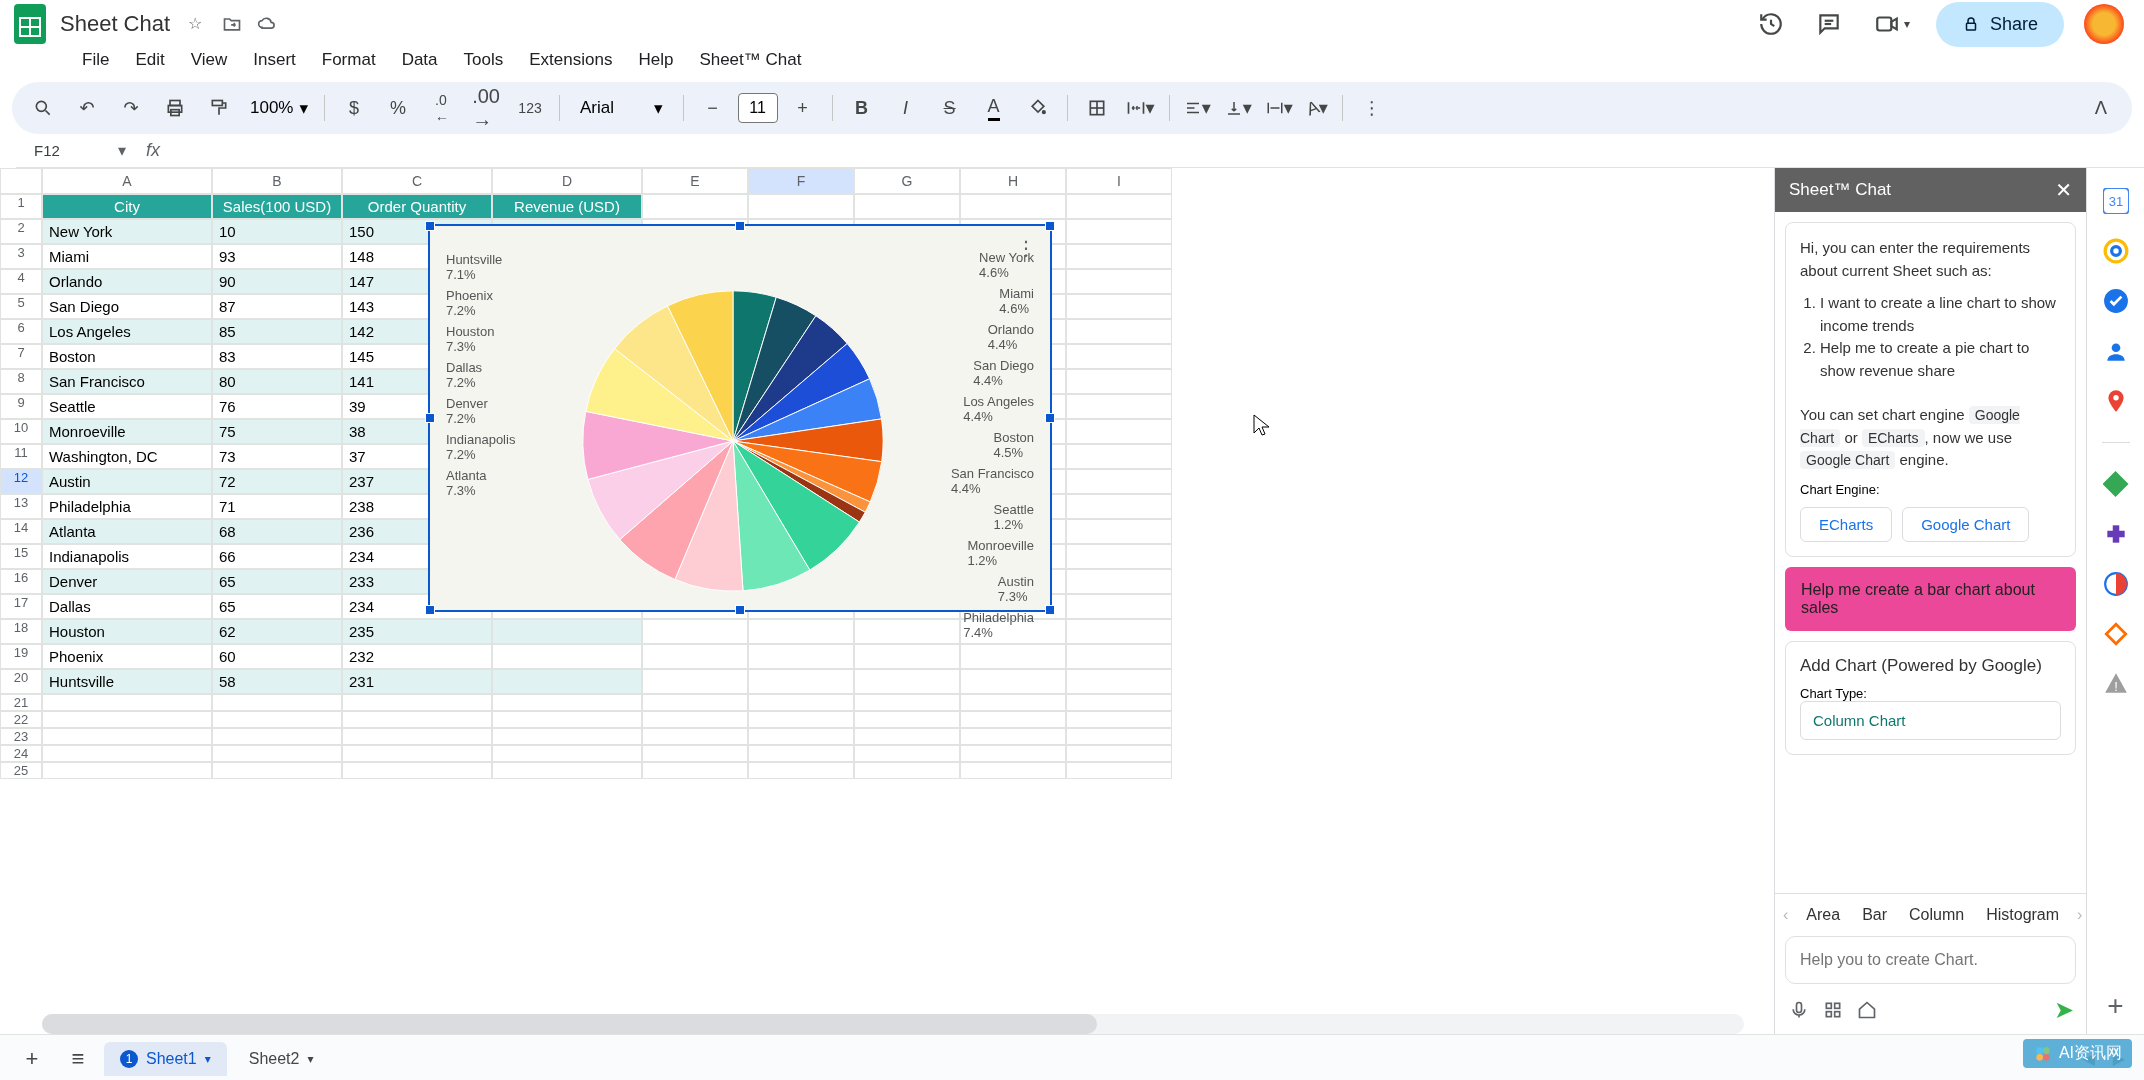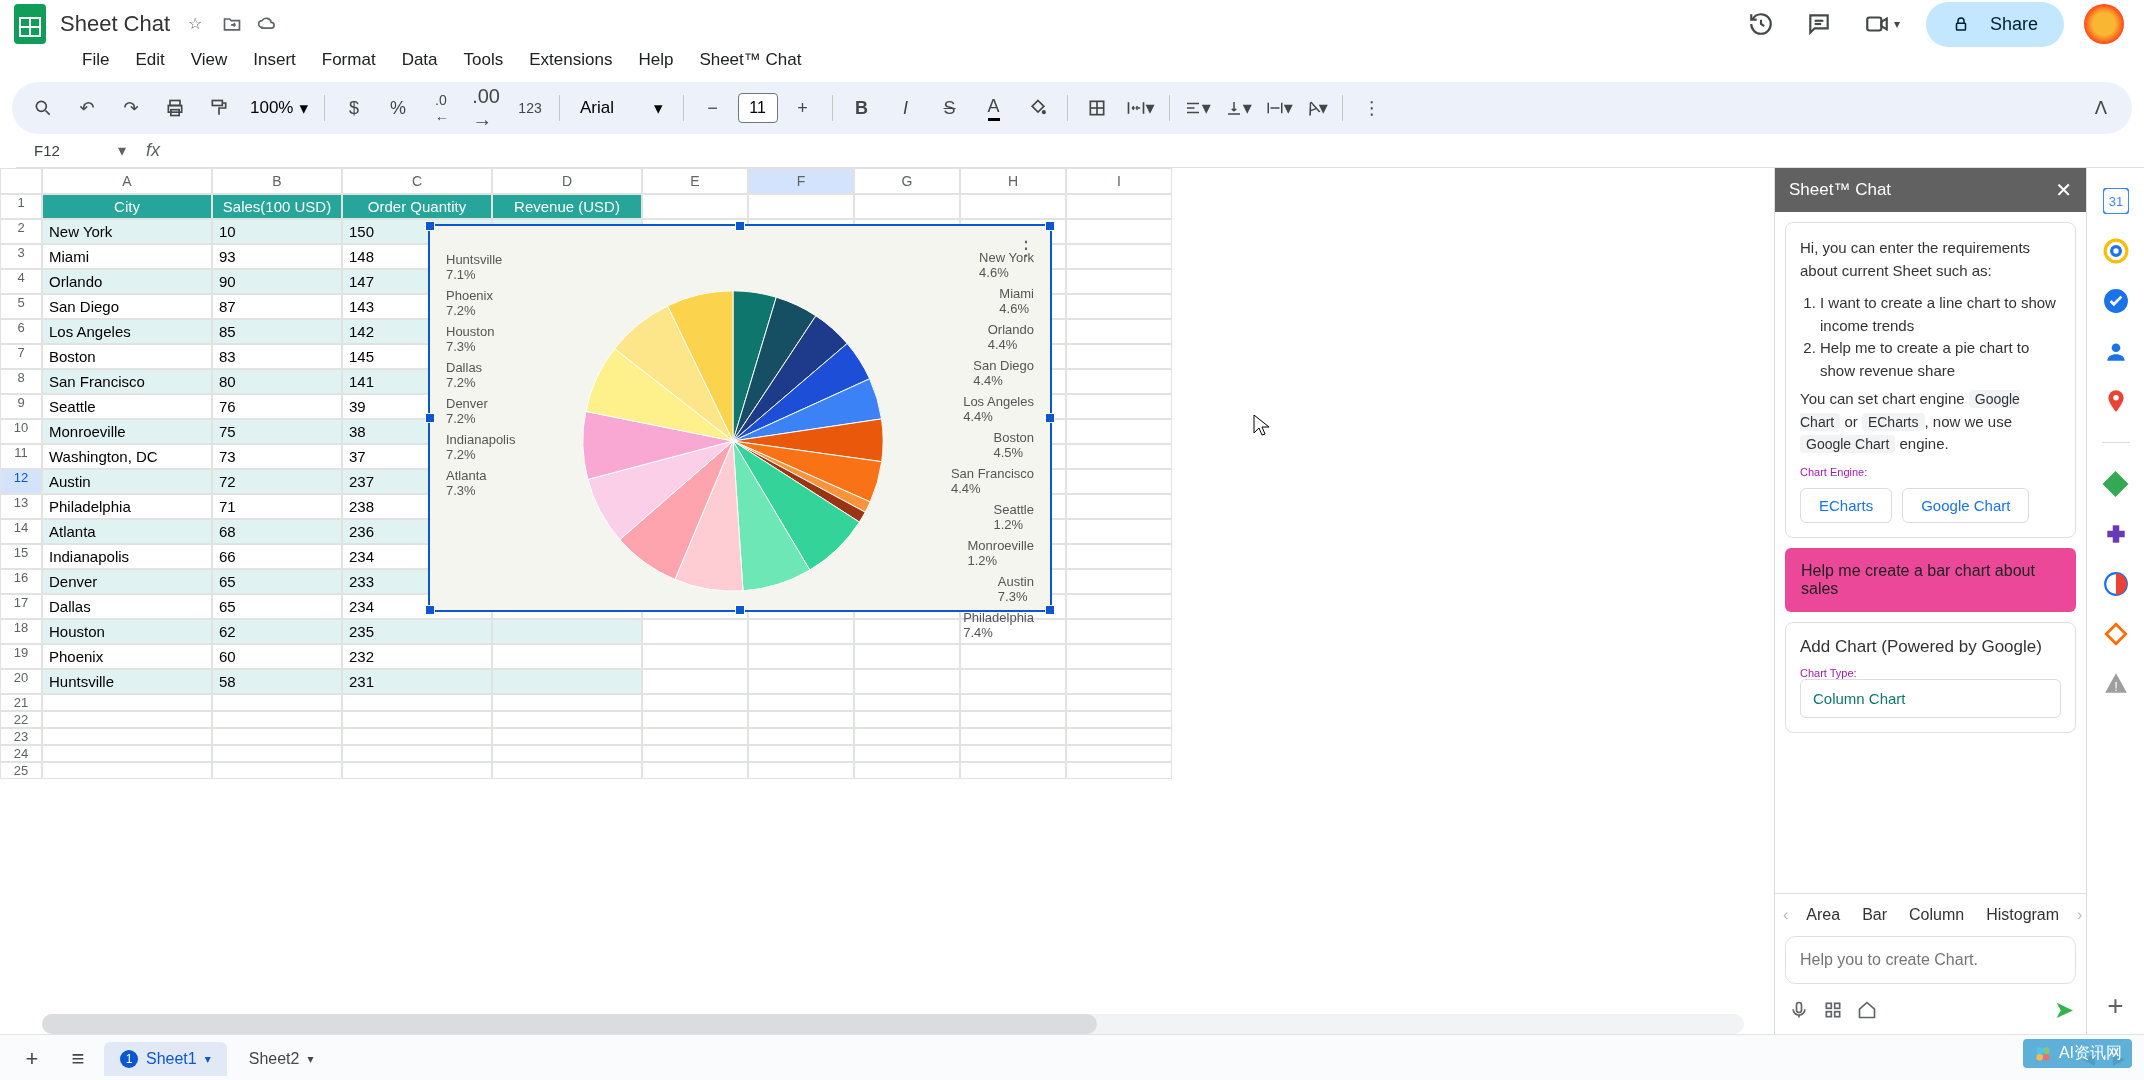--- a/index.html
+++ b/index.html
@@ -5,21 +5,21 @@
 * { margin:0; padding:0; box-sizing:border-box; font-family:Arial,sans-serif; }
 body { width:2144px; height:1080px; background:#fff; transform-origin:0 0; position:relative; overflow:hidden; }
 
 
 .title-row { display:flex; align-items:center; padding:8px 20px 0 10px; height:40px; }
 .sheets-logo { width:40px; height:40px; display:flex; align-items:center; justify-content:center; }
 .doc-name { font-size:22px; color:#333; margin-left:10px; outline:none; }
 .title-icons { display:flex; gap:14px; margin-left:18px; }
 .title-icons .ic { width:20px; height:20px; color:#5f6368; }
 .title-right { margin-left:auto; display:flex; align-items:center; gap:20px; }
-.share-btn { background:#c2e7ff; border:none; border-radius:40px; padding:12px 26px; display:flex; align-items:center; gap:20px; font-size:18px; color:#001d35; cursor:pointer; }
+.share-btn { background:#c2e7ff; border:none; border-radius:40px; padding:12px 26px; display:flex; align-items:center; gap:10px; font-size:18px; color:#001d35; cursor:pointer; }
 .avatar { width:40px; height:40px; border-radius:50%; background:radial-gradient(circle at 50% 50%,#f7b733 0%,#f7b733 40%,#fc4a1a 70%); }
 
 
 .menu-row { display:flex; gap:2px; padding:4px 20px 6px 70px; font-size:17px; color:#202124; }
 .menu-row span { padding:6px 12px; border-radius:4px; cursor:pointer; }
 
 
 .toolbar { margin:0 12px; background:#edf2fa; border-radius:40px; height:52px; display:flex; align-items:center; padding:0 12px; gap:6px; }
 .tool { width:38px; height:38px; display:flex; align-items:center; justify-content:center; border-radius:6px; color:#444746; cursor:pointer; font-size:18px; }
 .vdiv { width:1px; height:26px; background:#c4c7c5; margin:0 4px; }
@@ -70,23 +70,23 @@
 .stab.active { background:#e1e9f7; color:#0b57d0; font-weight:500; }
 .scroll-lr { margin-left:auto; display:flex; gap:4px; }
 .scroll-btn { width:26px; height:26px; color:#bbb; display:flex; align-items:center; justify-content:center; }
 
 
 .side-panel { width:312px; background:#fff; border-left:1px solid #dadce0; display:flex; flex-direction:column; }
 .sp-head { background:#616161; color:#fff; display:flex; align-items:center; padding:10px 14px; font-size:17px; }
 .sp-close { margin-left:auto; cursor:pointer; font-size:20px; }
 .sp-body { flex:1; overflow:auto; padding:10px; display:flex; flex-direction:column; gap:10px; }
 .bubble { border:1px solid #e0e0e0; border-radius:8px; padding:14px; font-size:15px; color:#333; line-height:1.5; }
-.bubble ol { margin:10px 0 6px 20px; }
+.bubble ol { margin:10px 0 22px 20px; }
 code { background:#f1f3f4; padding:1px 6px; border-radius:4px; font-size:14px; }
-.sublabel { color:#a21caf; font-size:11px; margin-top:8px; }
+.sublabel { color:#000000; font-size:13px; margin-top:8px; }
 .engine-btns { display:flex; gap:10px; margin-top:8px; }
 .eng { border:1px solid #dadce0; background:#fff; border-radius:6px; padding:8px 18px; font-size:15px; color:#1a73e8; cursor:pointer; }
 .user-msg { background:#ec4899; border-radius:6px; padding:14px 16px; font-size:16px; color:#222; }
 .add-card { border:1px solid #e0e0e0; border-radius:8px; padding:14px; }
 .add-title { font-size:17px; color:#333; margin-bottom:10px; }
 .sel-box { border:1px solid #dadce0; border-radius:6px; padding:10px 12px; color:#0f766e; font-size:15px; }
 .type-row { border-top:1px solid #e0e0e0; display:flex; align-items:center; padding:12px 8px; gap:18px; font-size:16px; color:#333; }
 .type-row .ar { color:#bbb; cursor:pointer; }
 .type-row .ar.r { margin-left:auto; }
 .input-row { border:1px solid #e0e0e0; border-radius:10px; margin:0 10px 6px; }

